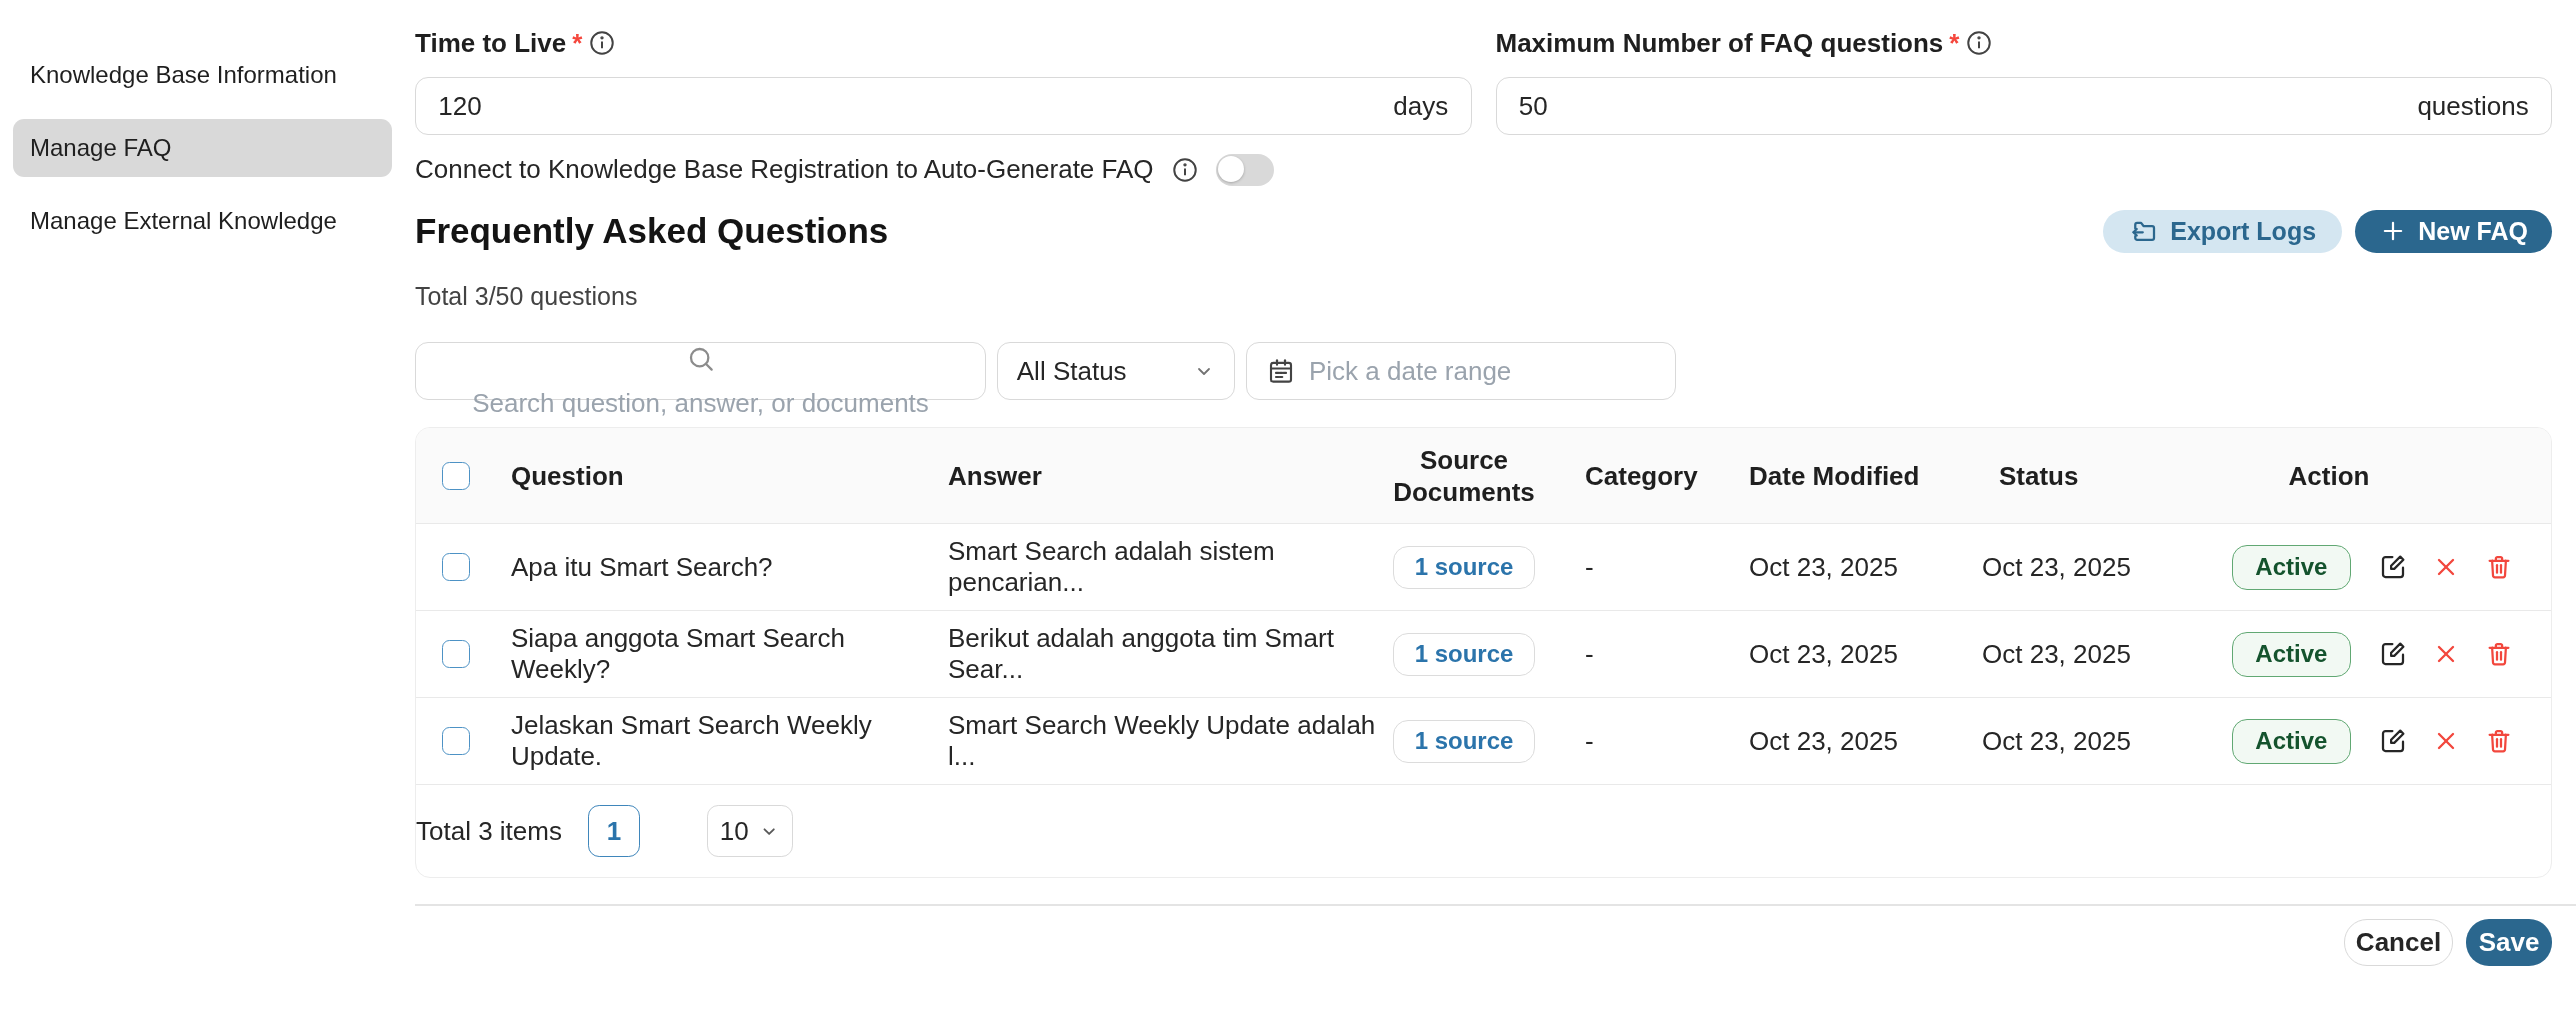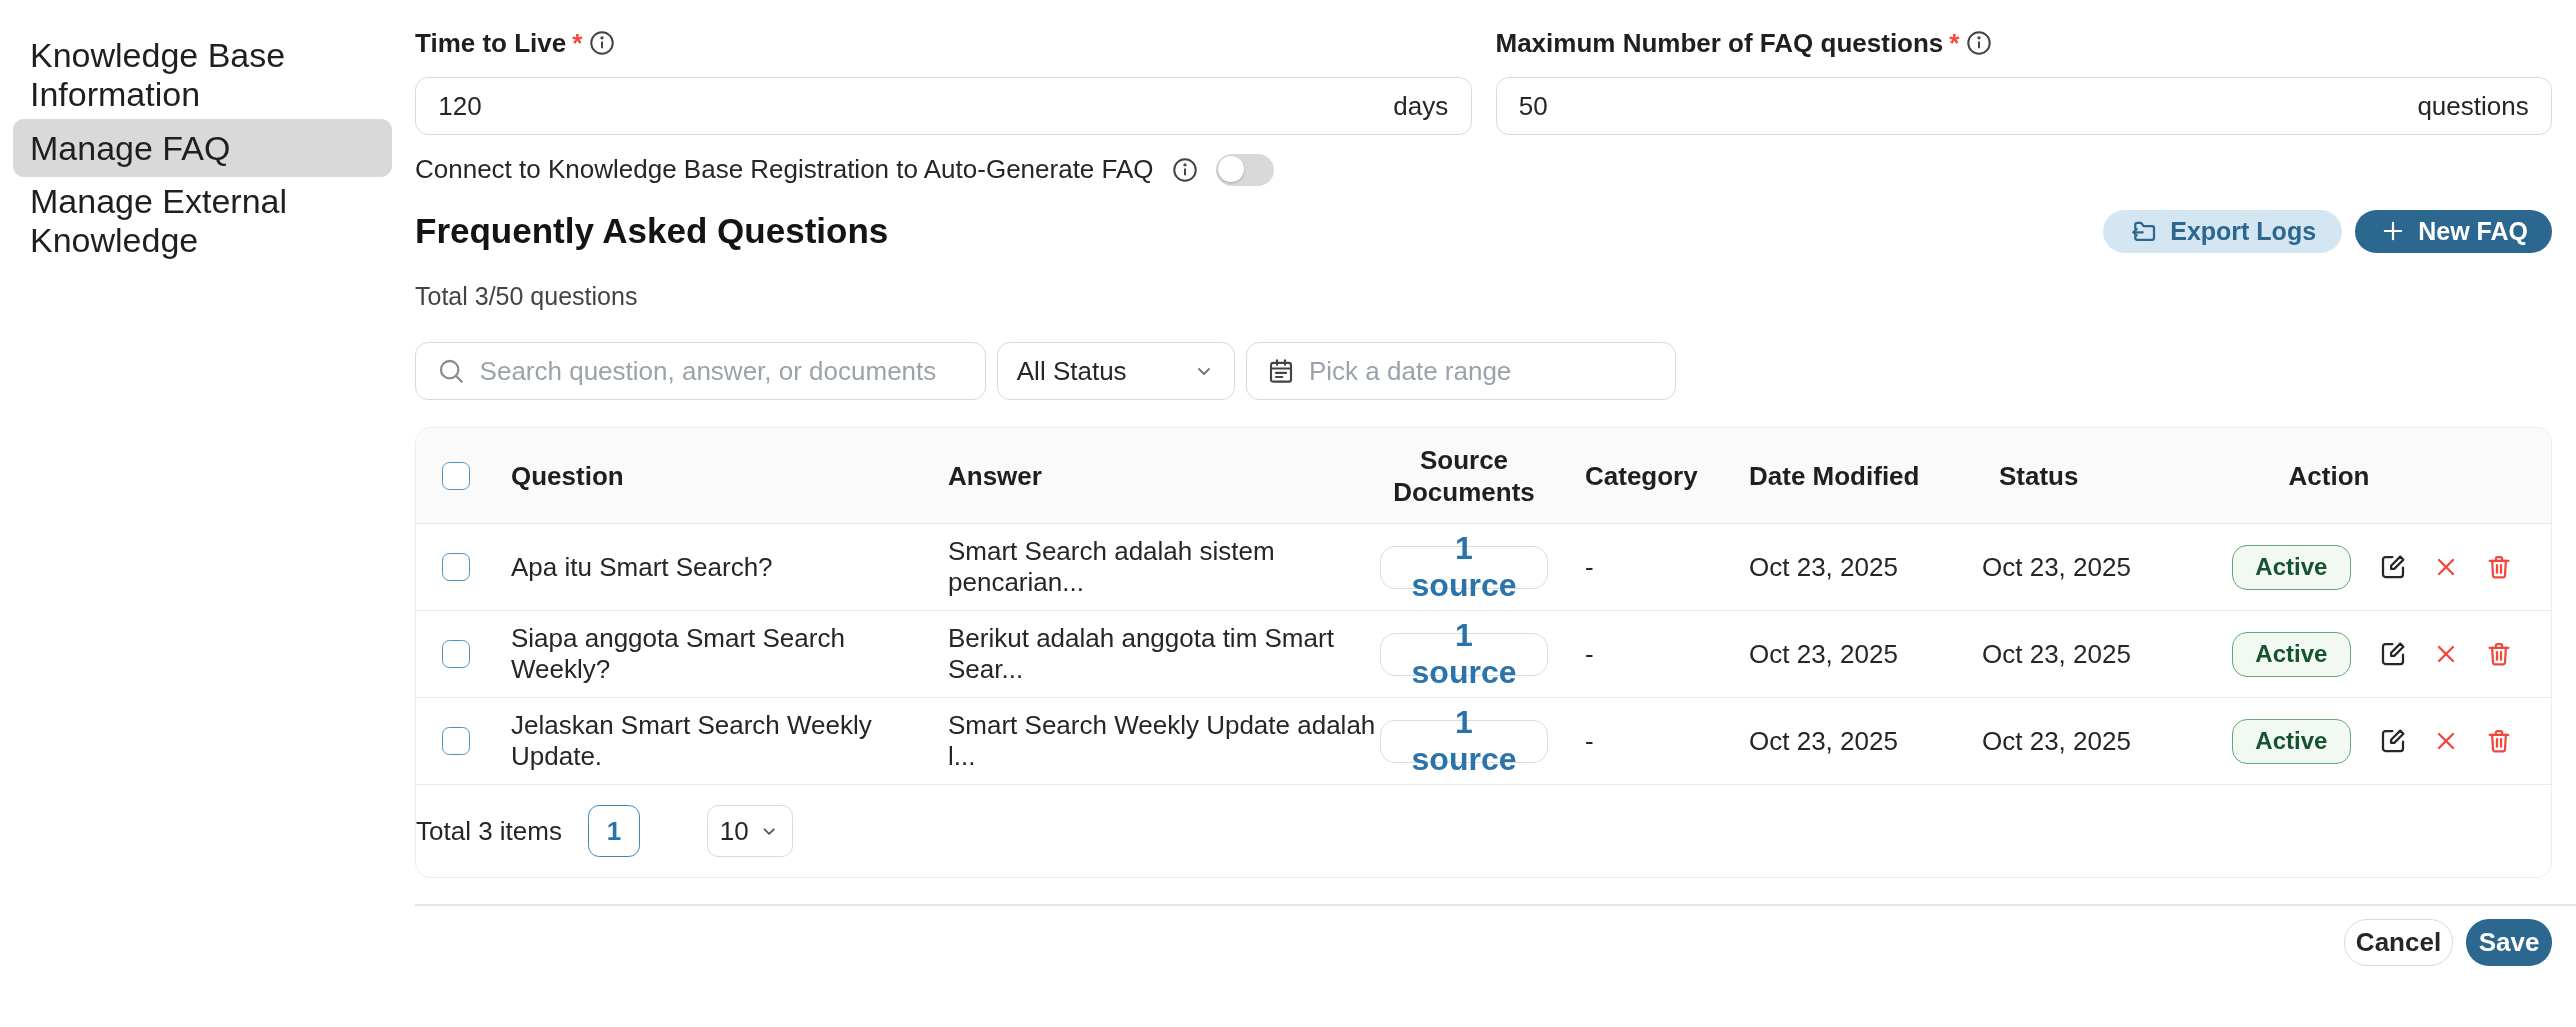--- a/index.html
+++ b/index.html
@@ -3,21 +3,21 @@
 <meta charset="utf-8">
 <style>
   * { margin:0; padding:0; box-sizing:border-box; }
   html,body { width:2576px; height:1027px; background:#fff; overflow:hidden;
     font-family:"Liberation Sans", sans-serif; color:#262626; }
   .canvas { position:relative; width:2576px; height:1027px; background:#fff; }
 
   
   .sidebar { position:absolute; left:0; top:46px; width:415px; }
   .side-item { width:379px; height:58px; margin:0 0 15px 13px; border-radius:11.2px;
-    display:flex; align-items:center; padding-left:17px; font-size:34px; color:#1f1f1f; cursor:pointer; }
+    display:flex; align-items:center; padding-left:17px; font-size:24px; color:#1f1f1f; cursor:pointer; }
   .side-item.active { background:#d9d9d9; }
 
   
   .main { position:absolute; left:415px; right:24px; top:0; bottom:0; }
 
   .form-row { position:absolute; top:26px; left:0; right:0; display:flex; gap:24px; }
   .field { flex:1; }
   .field-label { display:flex; align-items:center; gap:6px; height:34px; margin-bottom:17px;
     font-size:26px; font-weight:600; color:#1f1f1f; }
   .req { color:#f5473d; font-weight:600; }
@@ -38,21 +38,21 @@
   .btn { display:flex; align-items:center; gap:11.2px; height:43px; border-radius:21.4px;
     font-size:25px; font-weight:700; border:none; cursor:pointer; }
   .btn-export { background:#d4e6f1; color:#2b678e; padding:0 26px; }
   .btn-new { background:#2b678e; color:#fff; padding:0 24px; }
 
   .total-line { position:absolute; top:282px; left:0; font-size:25px; color:#434343; }
 
   .filters { position:absolute; top:342px; left:0; display:flex; gap:11.2px; }
   .fbox { height:58px; border:1.9px solid #d9d9d9; border-radius:13px; background:#fff;
     display:flex; align-items:center; padding:0 18.6px; gap:13px; font-size:26px; }
-  .search-box { width:571px; }
+  .search-box { width:571px;flex-direction:column; }
   .placeholder { color:#9aa3ad; }
   .status-select { width:238px; justify-content:space-between; color:#262626; cursor:pointer; }
   .date-box { width:430px; cursor:pointer; }
 
   
   .table { position:absolute; top:427px; left:0; right:0; height:451px;
     border:1.9px solid #ededed; border-radius:15px; background:#fff; overflow:hidden; }
   .thead { height:95px; background:#fafafa; display:flex; align-items:center;
     font-size:26px; font-weight:600; color:#1f1f1f; line-height:32px; }
   .trow { height:87px; display:flex; align-items:center; border-top:1.9px solid #e9e9e9;
@@ -65,21 +65,21 @@
   .c-a   { width:447px; padding-left:15px; }
   .c-src { width:168px; justify-content:center; text-align:center; }
   .c-cat { width:149px; padding-left:37px; }
   .c-dc  { width:233px; padding-left:52px; gap:7.4px; }
   .c-dm  { width:242px; padding-left:52px; }
   .c-st  { width:168px; padding-left:60px; }
   .c-act { flex:1; justify-content:center; gap:24px; }
 
   .checkbox { width:28px; height:28px; border:1.9px solid #4d92c5; border-radius:7.4px; background:#fff; cursor:pointer; }
   .chip { display:inline-flex; align-items:center; height:43px; padding:0 20.5px; border-radius:15px;
-    border:1.9px solid #dcdcdc; background:#fff; color:#2b74ab; font-size:32px; font-weight:700; }
+    border:1.9px solid #dcdcdc; background:#fff; color:#2b74ab; font-size:24px; font-weight:700; }
   .badge-active { display:inline-flex; align-items:center; height:45px; padding:0 22.3px; border-radius:15px;
     border:1.9px solid #61a873; background:#f2f9f3; color:#14532d; font-size:24px; font-weight:700; }
   .icon-btn { background:none; border:none; padding:0; cursor:pointer; display:flex; align-items:center; }
 
   .pg-total { font-size:26px; color:#262626; }
   .pg-page { width:52px; height:52px; margin-left:26px; border-radius:11.2px; border:1.9px solid #3f86bb;
     background:#fff; color:#2b74ab; font-size:26px; font-weight:600; display:flex; align-items:center; justify-content:center; cursor:pointer; }
   .pg-size { width:86px; height:52px; margin-left:67px; border-radius:11.2px; border:1.9px solid #d9d9d9;
     background:#fff; font-size:26px; display:flex; align-items:center; justify-content:center; gap:9.3px; cursor:pointer; }
 

